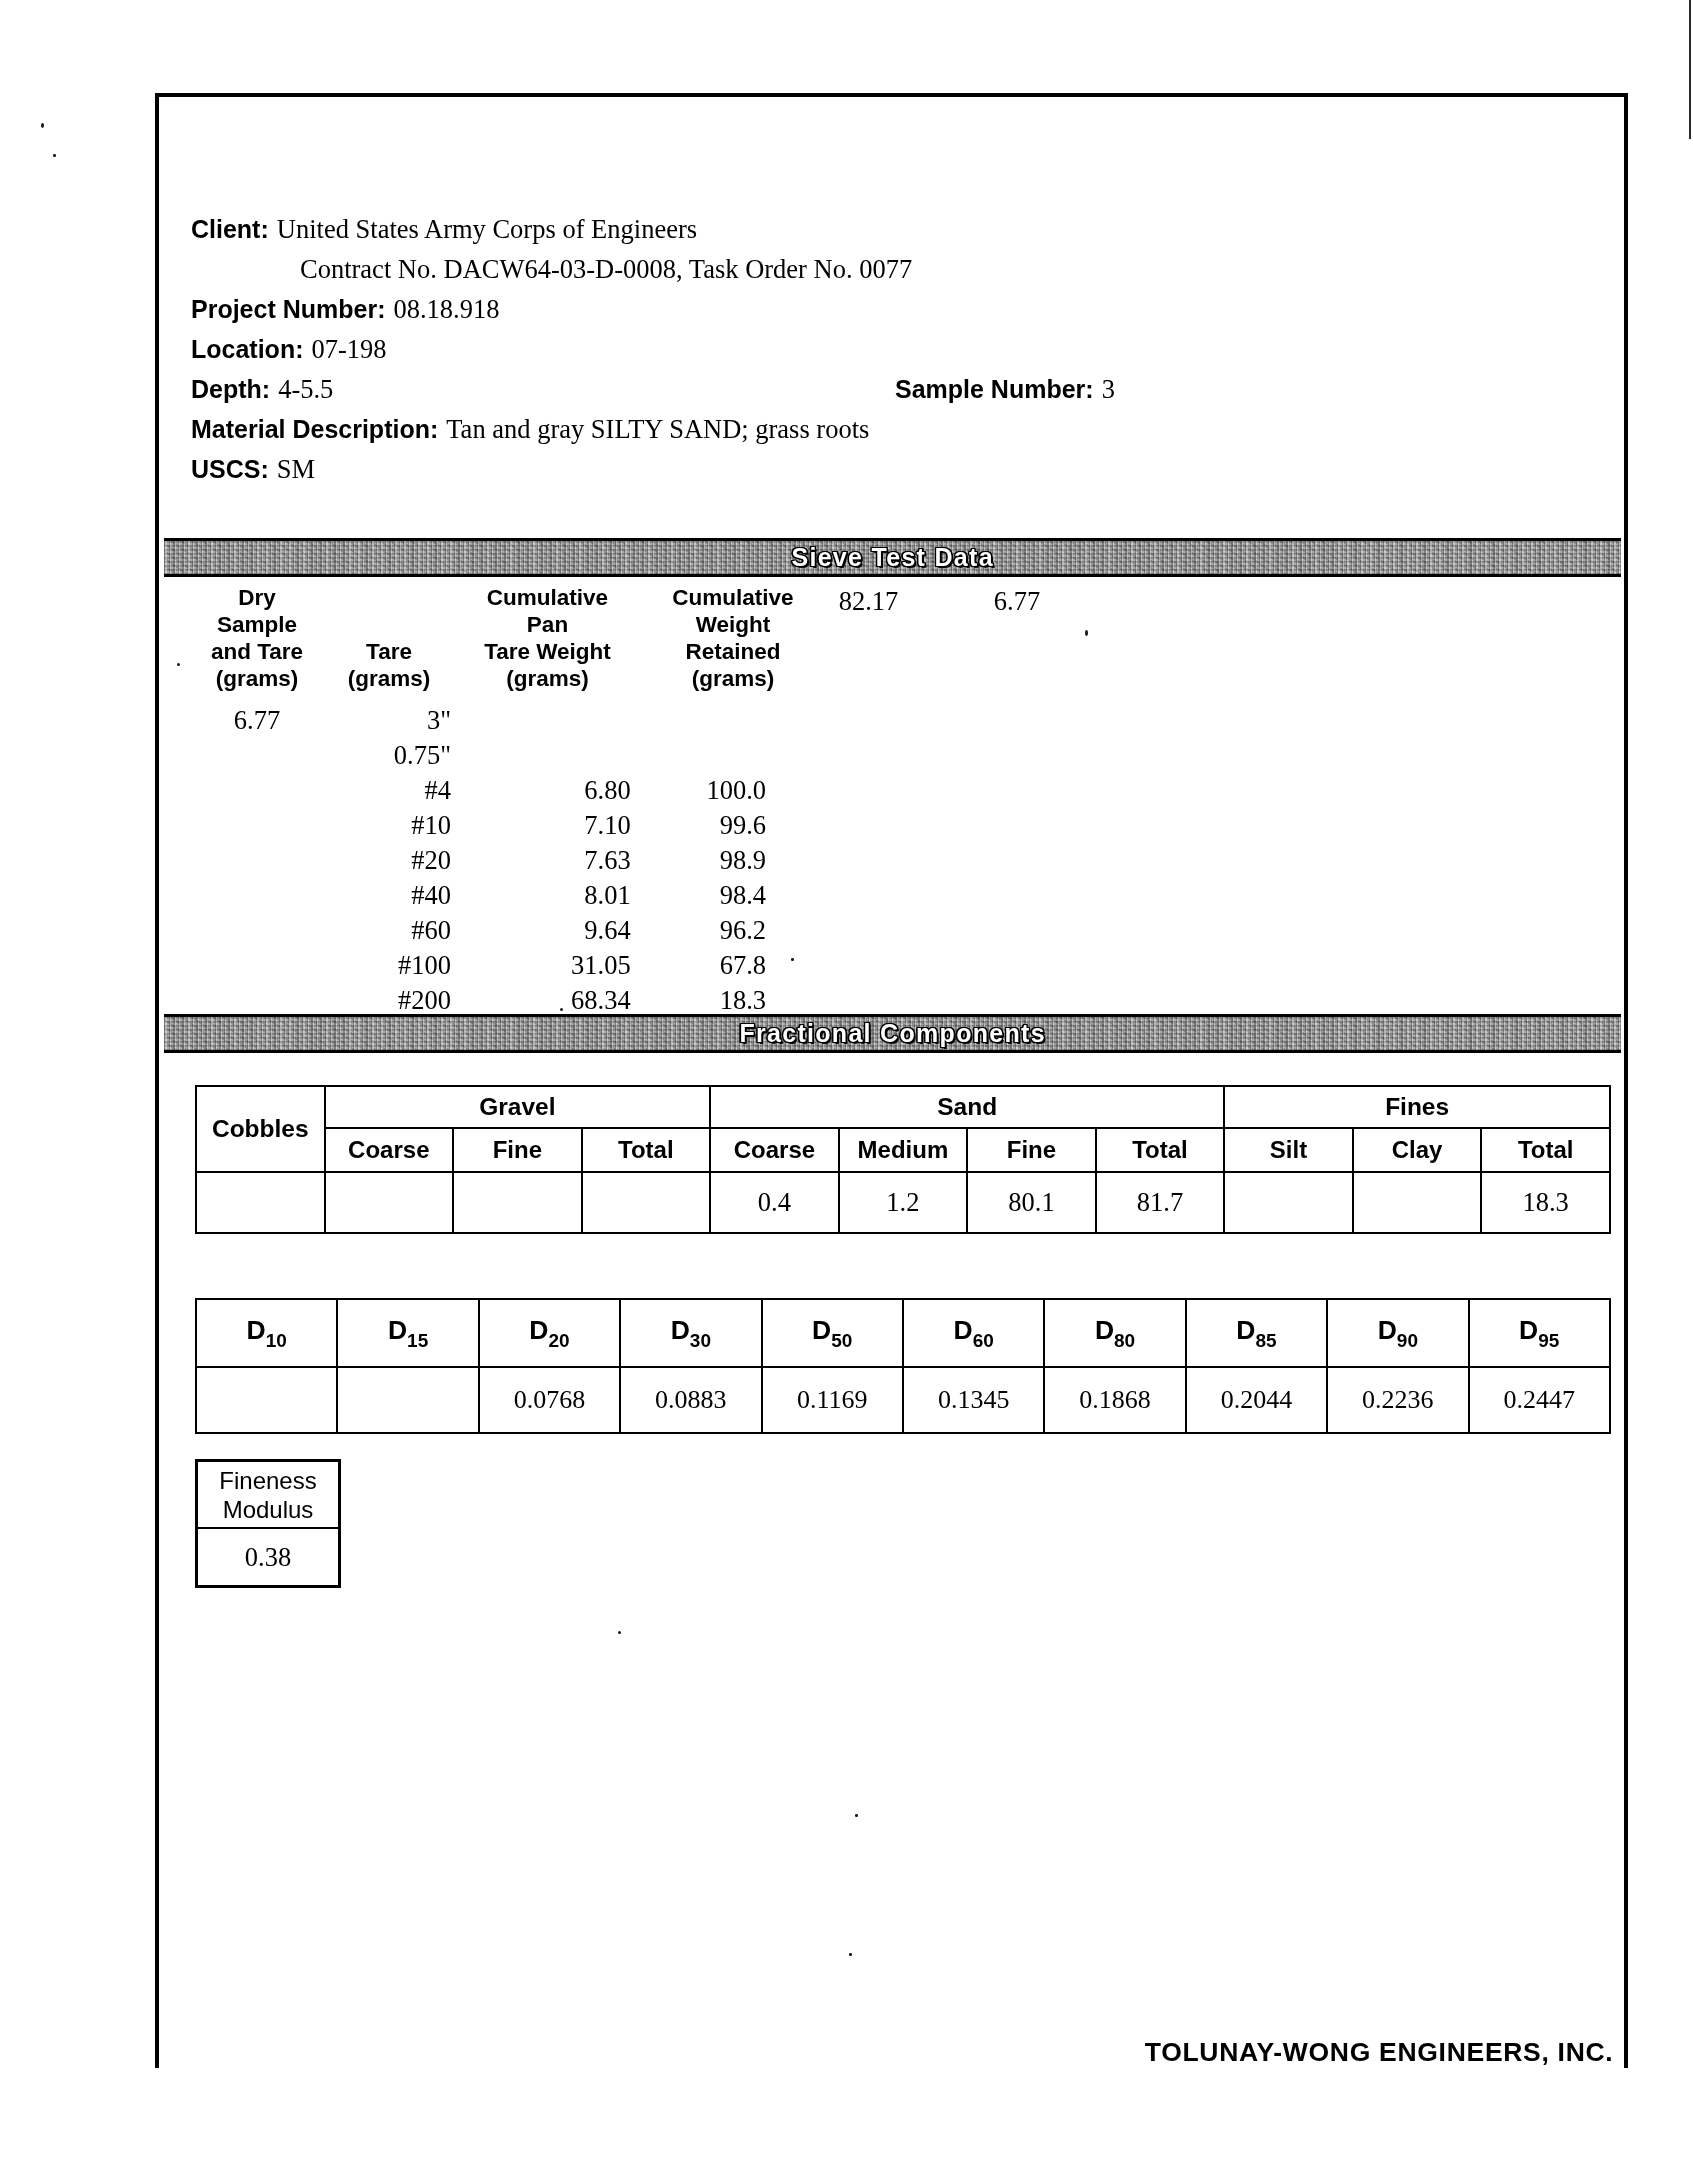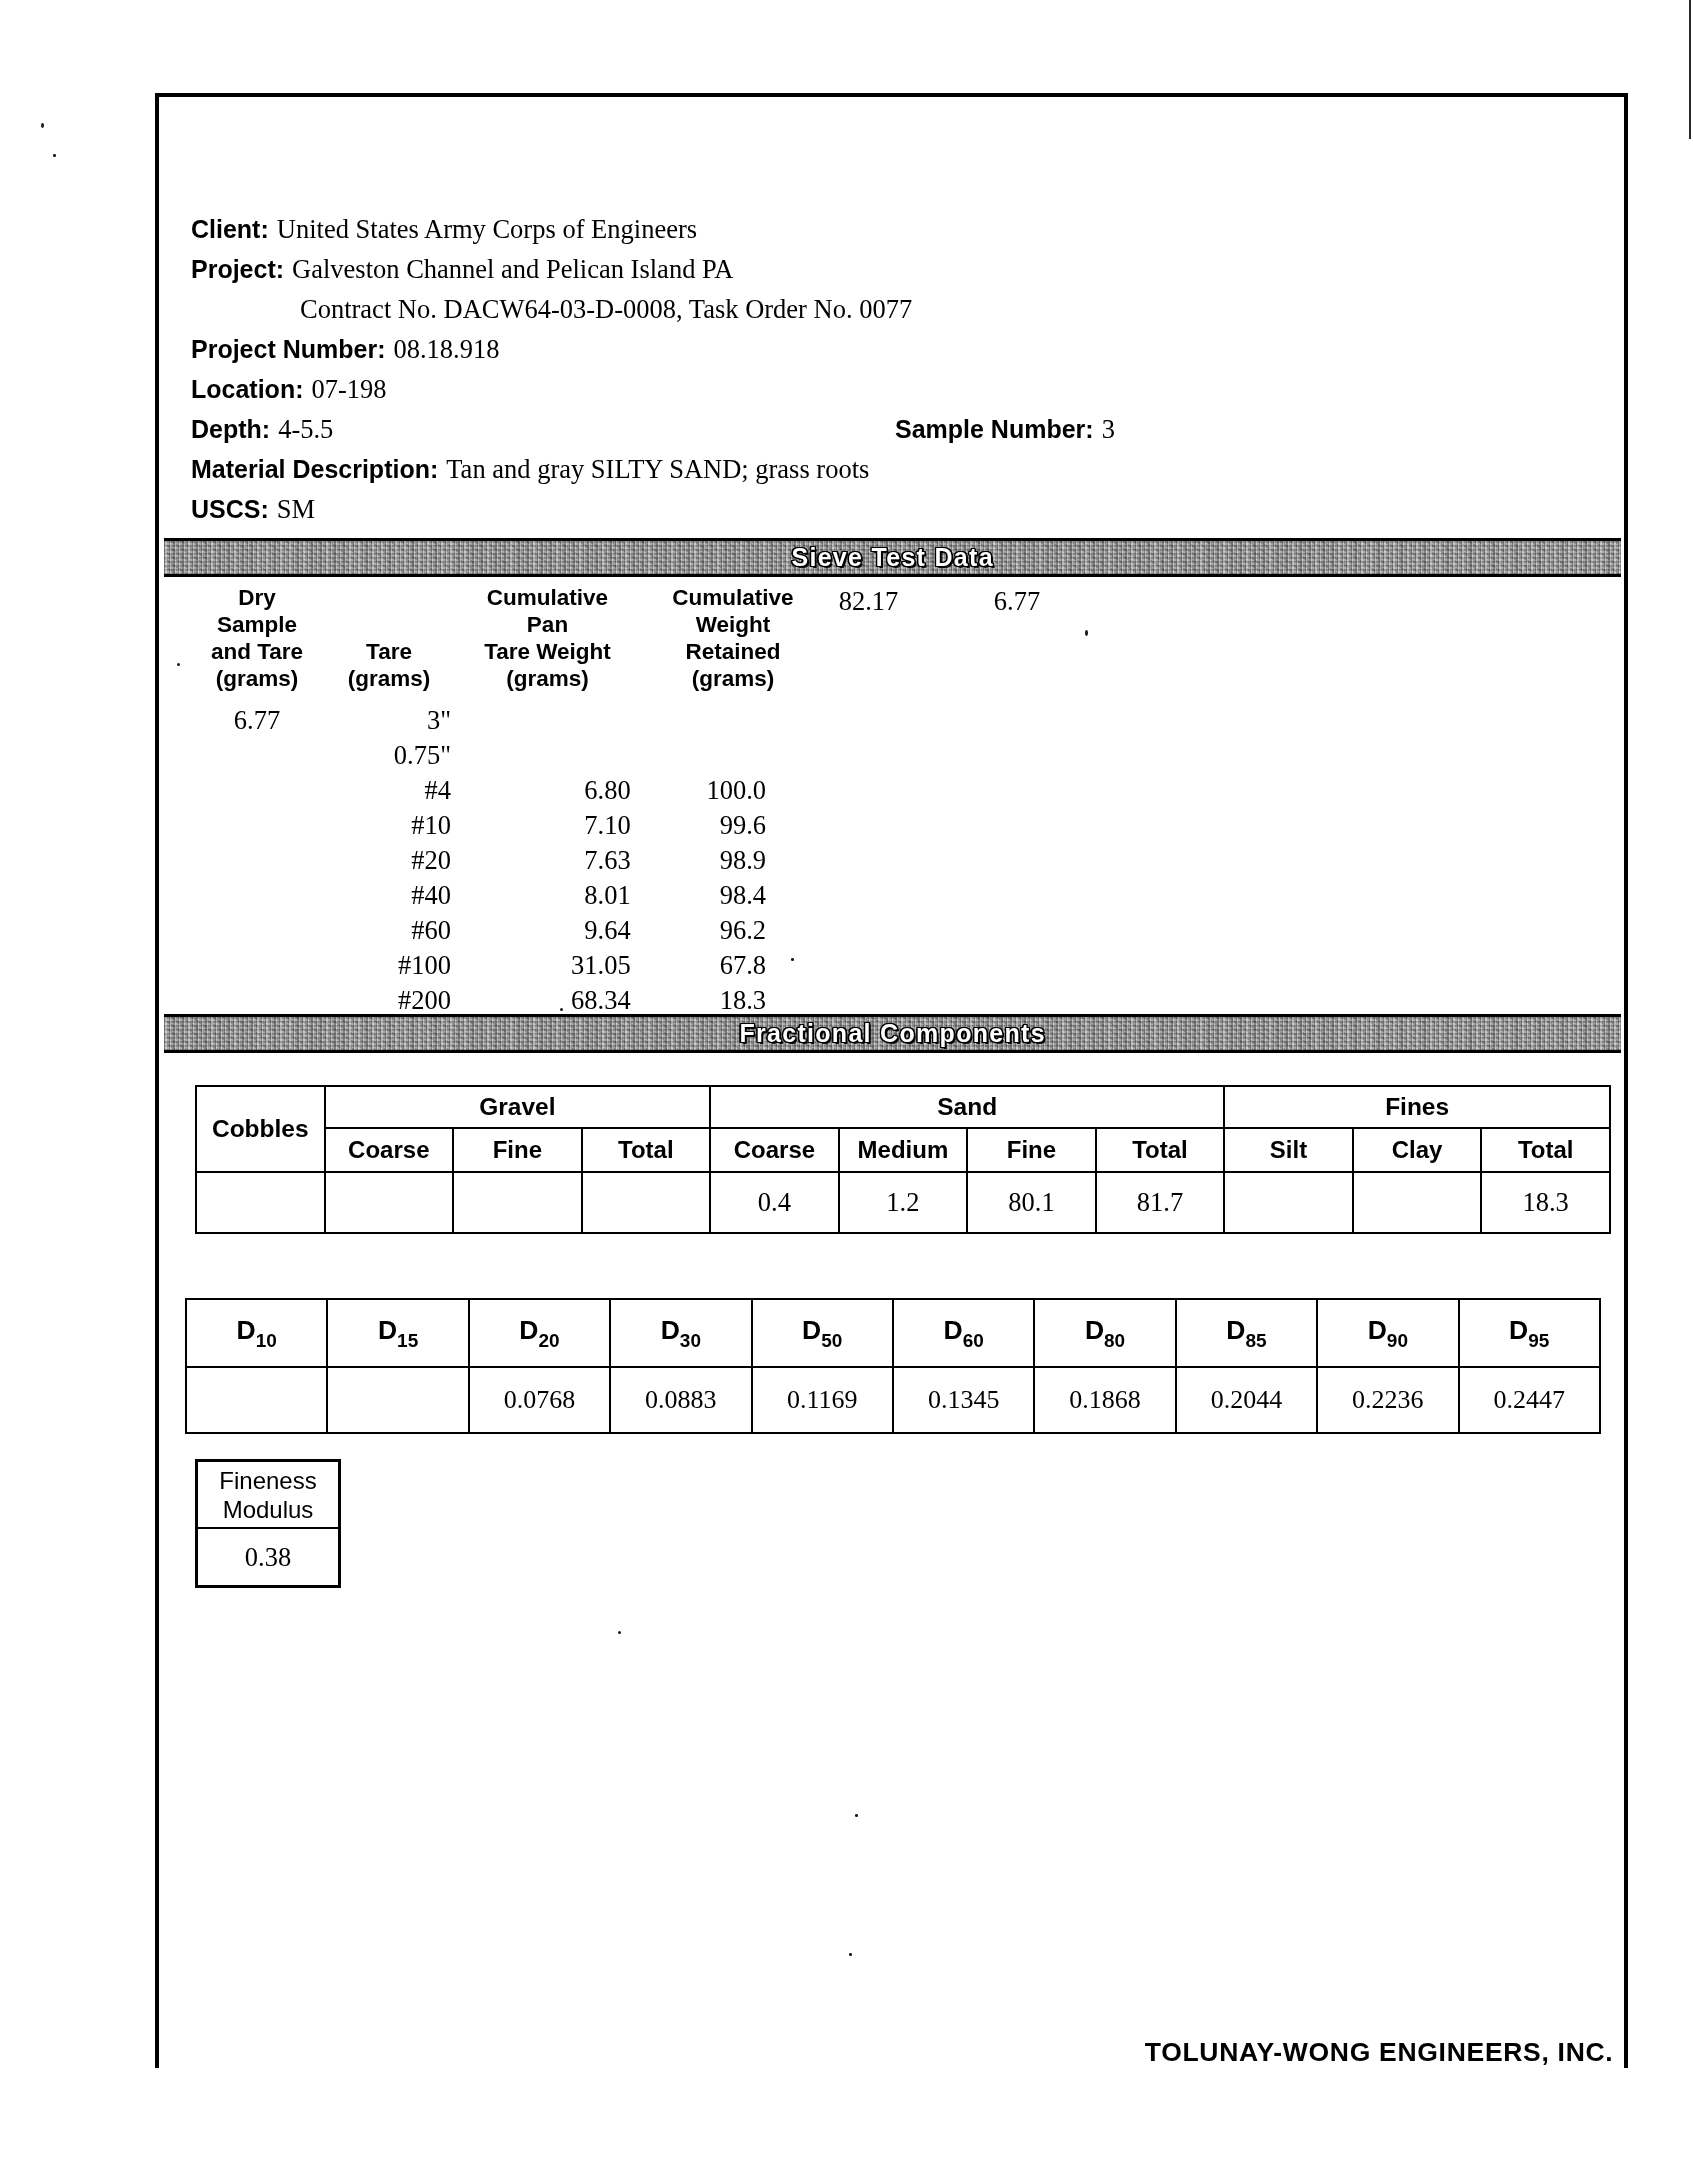--- a/index.html
+++ b/index.html
@@ -69,21 +69,21 @@
     border-collapse:collapse;table-layout:fixed;
   }
   .ftable td{border:2px solid #000;text-align:center;overflow:hidden;}
   .ftable tr.grp td{height:38px;font-weight:bold;font-size:24.5px;}
   .ftable tr.sub td{height:40px;font-weight:bold;font-size:24px;border-bottom:2.6px solid #000;}
   .ftable tr.grp td{border-bottom:2.6px solid #000;}
   .ftable tr.vals td{height:57px;font-family:"Liberation Serif",serif;font-size:26.5px;}
   .ftable td.cob{font-weight:bold;font-size:24.5px;}
   
   .dtable{
-    position:absolute;top:1201px;left:26px;width:1416px;
+    position:absolute;top:1201px;left:36px;width:1416px;
     border-collapse:collapse;table-layout:fixed;
   }
   .dtable td{border:2px solid #000;text-align:center;}
   .dtable tr.dh td{height:64px;font-weight:bold;font-size:26.5px;border-bottom:2.6px solid #000;}
   .dtable tr.dv td{height:62px;font-family:"Liberation Serif",serif;font-size:26px;}
   .dtable sub{font-size:19px;font-weight:bold;vertical-align:-8px;}
   
   .fm{
     position:absolute;top:1362px;left:36px;width:140px;
     border:3.3px solid #000;box-sizing:content-box;
@@ -112,23 +112,20 @@
 </style>
 </head>
 <body>
 
 <div class="frame">
 
 
   <div class="info">
     <div class="iline">
       <span class="lbl">Client:</span><span class="val">United States Army Corps of Engineers</span>
-    </div>
-    <div class="iline">
-      <span class="lbl">Project:</span><span class="val">Galveston Channel and Pelican Island PA</span>
     </div>
     <div class="iline indent">
       <span class="val" style="margin-left:0;">Contract No. DACW64-03-D-0008, Task Order No. 0077</span>
     </div>
     <div class="iline">
       <span class="lbl">Project Number:</span><span class="val">08.18.918</span>
     </div>
     <div class="iline">
       <span class="lbl">Location:</span><span class="val">07-198</span>
     </div>

